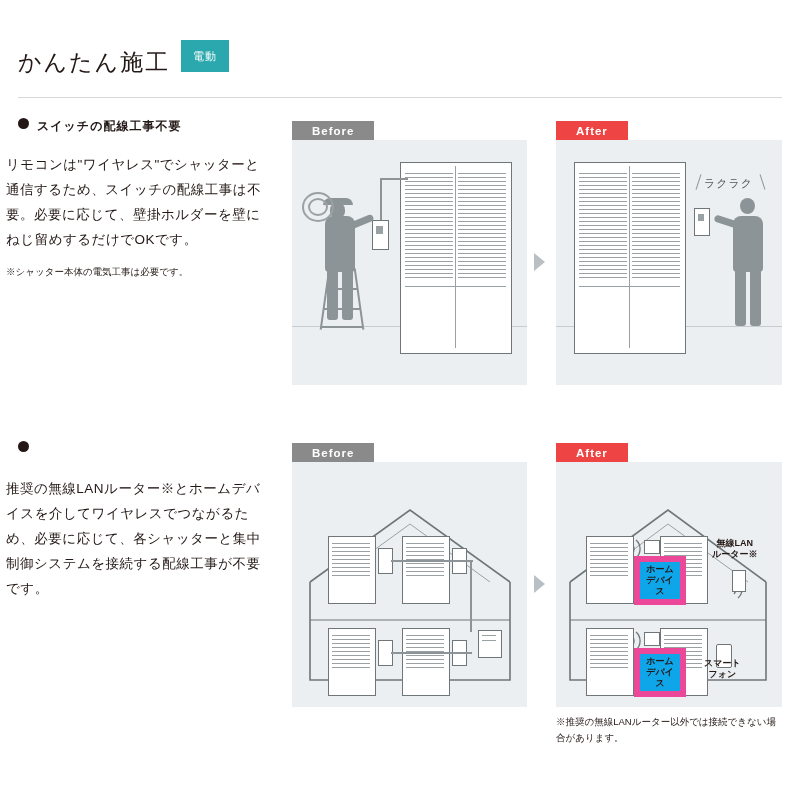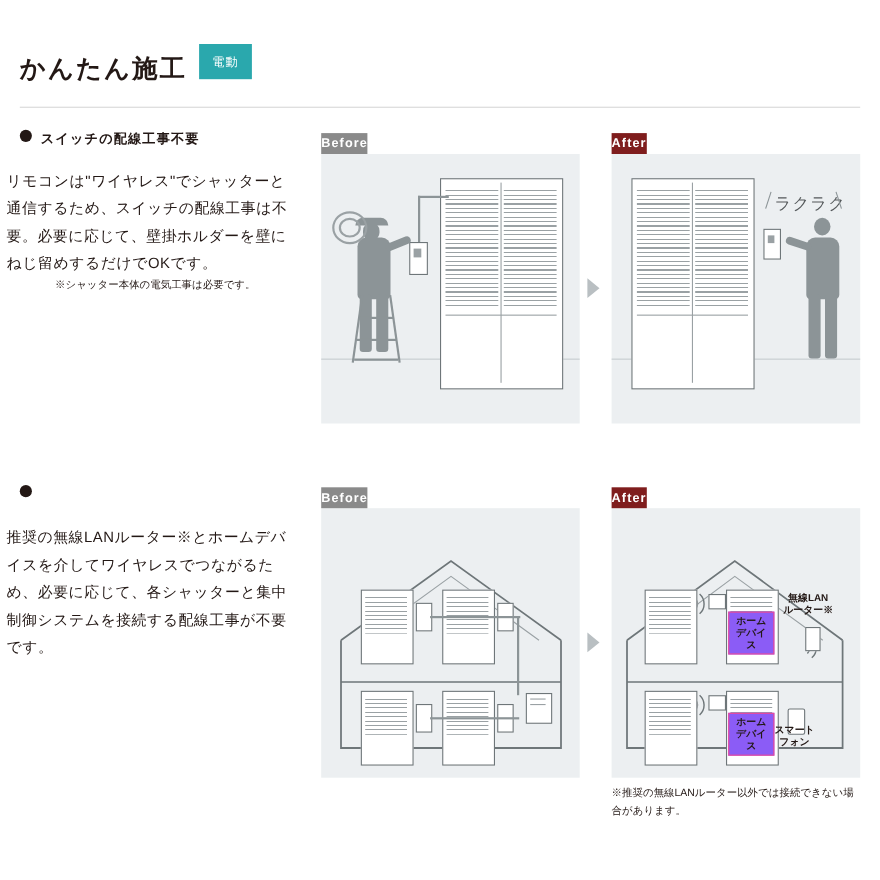--- a/index.html
+++ b/index.html
@@ -24,21 +24,21 @@
   
   .header {
     position: absolute;
     left: 18px; top: 42px;
     width: 764px; height: 56px;
   }
   .header-title {
     position: absolute;
     left: 0; top: 0;
     font-size: 23px;
-    font-weight: bold;
+    font-weight: normal;
     letter-spacing: 2px;
     color: #231815;
     line-height: 40px;
   }
   .header-badge {
     position: absolute;
     left: 163px; top: -2px;
     width: 48px; height: 32px;
     background: #2aa8ad;
     color: #ffffff;
@@ -88,31 +88,31 @@
   }
 
   
   .panel {
     position: absolute;
     background: #eceff1;
   }
   .panel-label {
     position: absolute;
     height: 19px;
-    padding: 0 0;
+    padding: 0 20px;
     font-size: 11.5px;
     font-weight: bold;
     letter-spacing: 1px;
     display: flex;
     align-items: center;
     color: #ffffff;
     text-align: right;
   }
   .label-before { background: #8a8a8a; }
-  .label-after  { background: #7f1d1d; }
+  .label-after  { background: #ef4444; }
 
   .arrow {
     position: absolute;
     width: 0; height: 0;
     border-top: 9px solid transparent;
     border-bottom: 9px solid transparent;
     border-left: 11px solid #b9bfc2;
   }
 
   
@@ -142,38 +142,37 @@
     position: absolute;
     background: #ffffff;
     border: 1.2px solid #6e7679;
   }
   .callout {
     position: absolute;
     font-size: 9px;
     line-height: 11px;
     text-align: center;
     color: #231815;
-    background: #8b5cf6;
-    border: 1px solid #ec4899;
+    background: #0ea5e9;
+    border: 6px solid #ec4899;
     padding: 2px 3px;
     font-weight: bold;
-    margin-left: 28px;
   }
   .callout-plain {
     position: absolute;
     font-size: 9px;
     line-height: 11px;
     text-align: center;
     color: #231815;
     font-weight: bold;
     white-space: nowrap;
   }
   .rakuraku {
     position: absolute;
-    font-size: 15px;
+    font-size: 11px;
     color: #55595b;
     letter-spacing: 1px;
   }
   .slash {
     position: absolute;
     width: 1px; height: 16px;
     background: #8c9497;
   }
 </style>
 </head>
@@ -184,21 +183,21 @@
   <div class="header">
     <div class="header-title">かんたん施工</div>
     <div class="header-badge">電動</div>
     <div class="header-rule"></div>
   </div>
 
   <div class="section-heading" style="left:18px; top:118px;">
     <span class="bullet"></span><span>スイッチの配線工事不要</span>
   </div>
   <div class="body-text" style="left:6px; top:152px; width:262px;">リモコンは"ワイヤレス"でシャッターと通信するため、スイッチの配線工事は不要。必要に応じて、壁掛ホルダーを壁にねじ留めするだけでOKです。</div>
-  <div class="note-text" style="left:6px; top:252px;margin-left:44px;">※シャッター本体の電気工事は必要です。</div>
+  <div class="note-text" style="left:6px; top:264px;">※シャッター本体の電気工事は必要です。</div>
 
   <div class="panel" style="left:292px; top:140px; width:235px; height:245px;">
     <div class="ground-line" style="left:0; top:186px; width:235px;"></div>
 
     <div class="shutter-frame" style="left:108px; top:22px; width:110px; height:190px;"></div>
     <div class="shutter-slats" style="left:113px; top:30px; width:48px; height:110px;"></div>
     <div class="shutter-slats" style="left:166px; top:30px; width:48px; height:110px;"></div>
     <div class="thin-line" style="left:163px; top:26px; width:1px; height:182px;"></div>
     <div class="thin-line" style="left:113px; top:146px; width:101px; height:1px;"></div>
 

